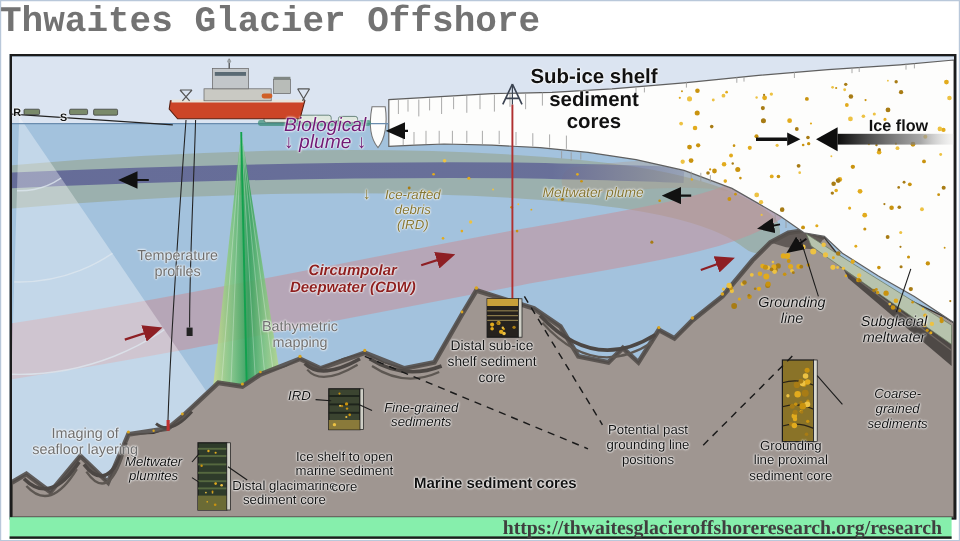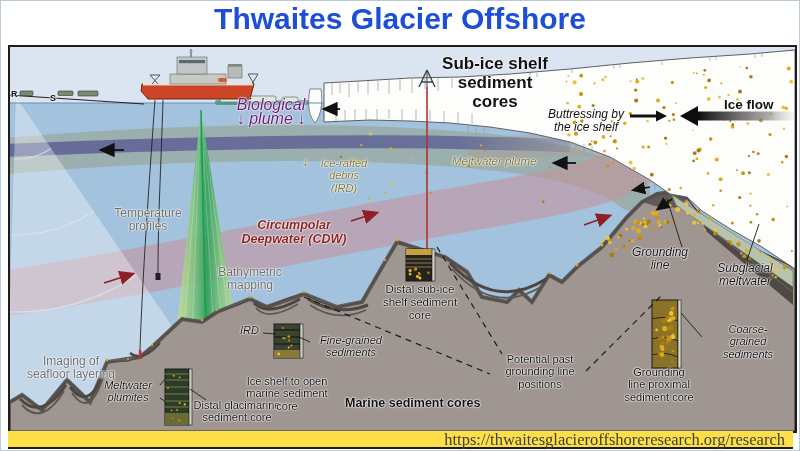--- a/index.html
+++ b/index.html
@@ -1,32 +1,32 @@
 <!DOCTYPE html>
 <html><head>
 <meta charset="utf-8">
 <style>
   html,body{margin:0;padding:0;}
   body{width:800px;height:451px;background:#fff;position:relative;overflow:hidden;
        font-family:"Liberation Sans",sans-serif;box-shadow:inset 0 0 0 1px #b9c8da;}
-  .title{position:absolute;left:0;top:2px;width:800px;text-align:center;
-         font-family:Liberation Sans, sans-serif;font-weight:bold;font-size:30px;color:#1d4ed8;}
+  .title{position:absolute;left:0;top:2px;width:800px;text-align:left;
+         font-family:Liberation Mono, monospace;font-weight:bold;font-size:30px;color:#737373;}
   .diagram{position:absolute;left:8px;top:45px;width:785px;height:384px;
            border:2px solid #1c1c1c;box-sizing:content-box;background:#a3c2dd;}
   .diagram svg{position:absolute;left:0;top:0;}
   .lbl{position:absolute;font-size:11px;line-height:1.12;color:#111;white-space:pre-line;
        text-align:center;text-shadow:0 0 2px #fff,0 0 2px #fff,0 0 1px #fff;pointer-events:none;}
   .b{font-weight:bold;} .i{font-style:italic;}
   .gray{color:#6e6e6e;font-size:12px;}
   .green{color:#701a75;font-style:italic;font-size:16px;}
   .olive{color:#857634;font-style:italic;}
   .dred{color:#8e1f1f;font-style:italic;font-weight:bold;font-size:12.5px;}
-  .urlbar{position:absolute;left:8px;top:431px;width:785px;height:18px;background:#fde047;
+  .urlbar{position:absolute;left:8px;top:431px;width:785px;height:18px;background:#86efac;
           border-bottom:2px solid #1c1c1c;text-align:right;
-          font-family:"Liberation Serif",serif;font-weight:normal;font-size:16.5px;color:#3f3f3f;
+          font-family:"Liberation Serif",serif;font-weight:bold;font-size:16.5px;color:#3f3f3f;
           line-height:18px;padding-right:8px;box-sizing:border-box;}
 </style>
 </head>
 <body>
 
 <div class="title">Thwaites Glacier Offshore</div>
 
 <div class="diagram">
 <svg width="785" height="384" viewBox="0 0 785 384">
   <defs>
@@ -584,22 +584,20 @@
     <path d="M688,59 L670,69 L688,79 Z" fill="#0d0d0d"></path>
   </g>
 </svg>
 
   <div class="lbl b" style="left:1px;top:42px;font-size:9px;">R</div>
   <div class="lbl b" style="left:40px;top:46px;font-size:9px;">S</div>
   <div class="lbl green" style="left:222px;top:49px;width:78px;">Biological</div>
   <div class="lbl green" style="left:222px;top:63px;width:78px;">↓ plume ↓</div>
   <div class="lbl b" style="left:400px;top:7px;width:170px;font-size:17px;">Sub-ice shelf sediment
 cores</div>
-  <div class="lbl i" style="left:524px;top:61px;width:104px;font-size:12px;">Buttressing by
-the ice shelf</div>
   <div class="lbl b" style="left:700px;top:50px;font-size:13.5px;padding-left:14px;">Ice flow</div>
   <div class="lbl olive" style="left:292px;top:107px;font-size:14px;">↓</div>
   <div class="lbl olive" style="left:302px;top:110px;width:64px;">Ice-rafted
 debris
 (IRD)</div>
   <div class="lbl olive" style="left:442px;top:108px;font-size:11.5px;">Meltwater plume</div>
   <div class="lbl gray" style="left:92px;top:160px;width:92px;">Temperature
 profiles</div>
   <div class="lbl dred" style="left:224px;top:171px;width:120px;">Circumpolar
 Deepwater (CDW)</div>
@@ -615,21 +613,21 @@
 plumites</div>
   <div class="lbl" style="left:176px;top:352px;width:102px;">Distal glacimarine
 sediment core</div>
   <div class="lbl i" style="left:230px;top:277px;text-align:right;">IRD</div>
   <div class="lbl i" style="left:298px;top:287px;width:86px;">Fine-grained
 sediments</div>
   <div class="lbl" style="left:226px;top:312px;width:102px;margin-top:16px;">Ice shelf to open
 marine sediment
 core</div>
   <div class="lbl b" style="left:335px;top:349px;font-size:12.5px;">Marine sediment cores</div>
-  <div class="lbl" style="left:347px;top:236px;width:126px;font-size:11.5px;">Distal sub-ice
+  <div class="lbl" style="left:337px;top:236px;width:126px;font-size:11.5px;">Distal sub-ice
 shelf sediment
 core</div>
   <div class="lbl" style="left:486px;top:306px;width:88px;">Potential past
 grounding line
 positions</div>
   <div class="lbl i" style="left:692px;top:276px;width:92px;">Coarse-
 grained
 sediments</div>
   <div class="lbl" style="left:583px;top:319px;width:132px;">Grounding
 line proximal

